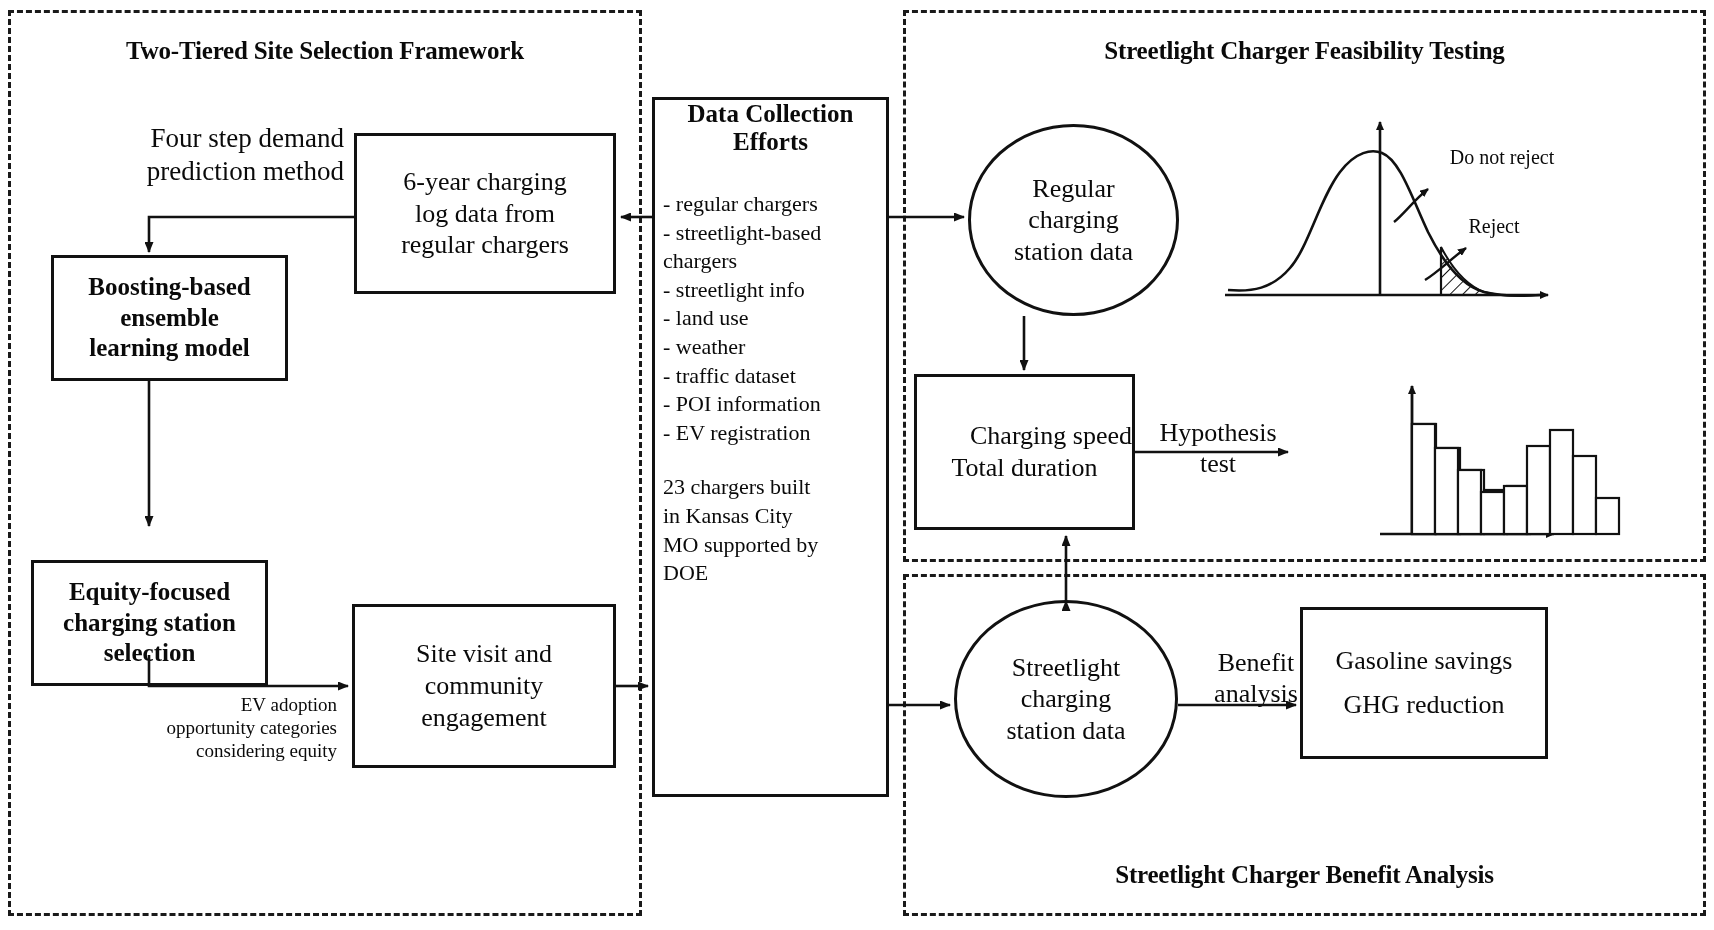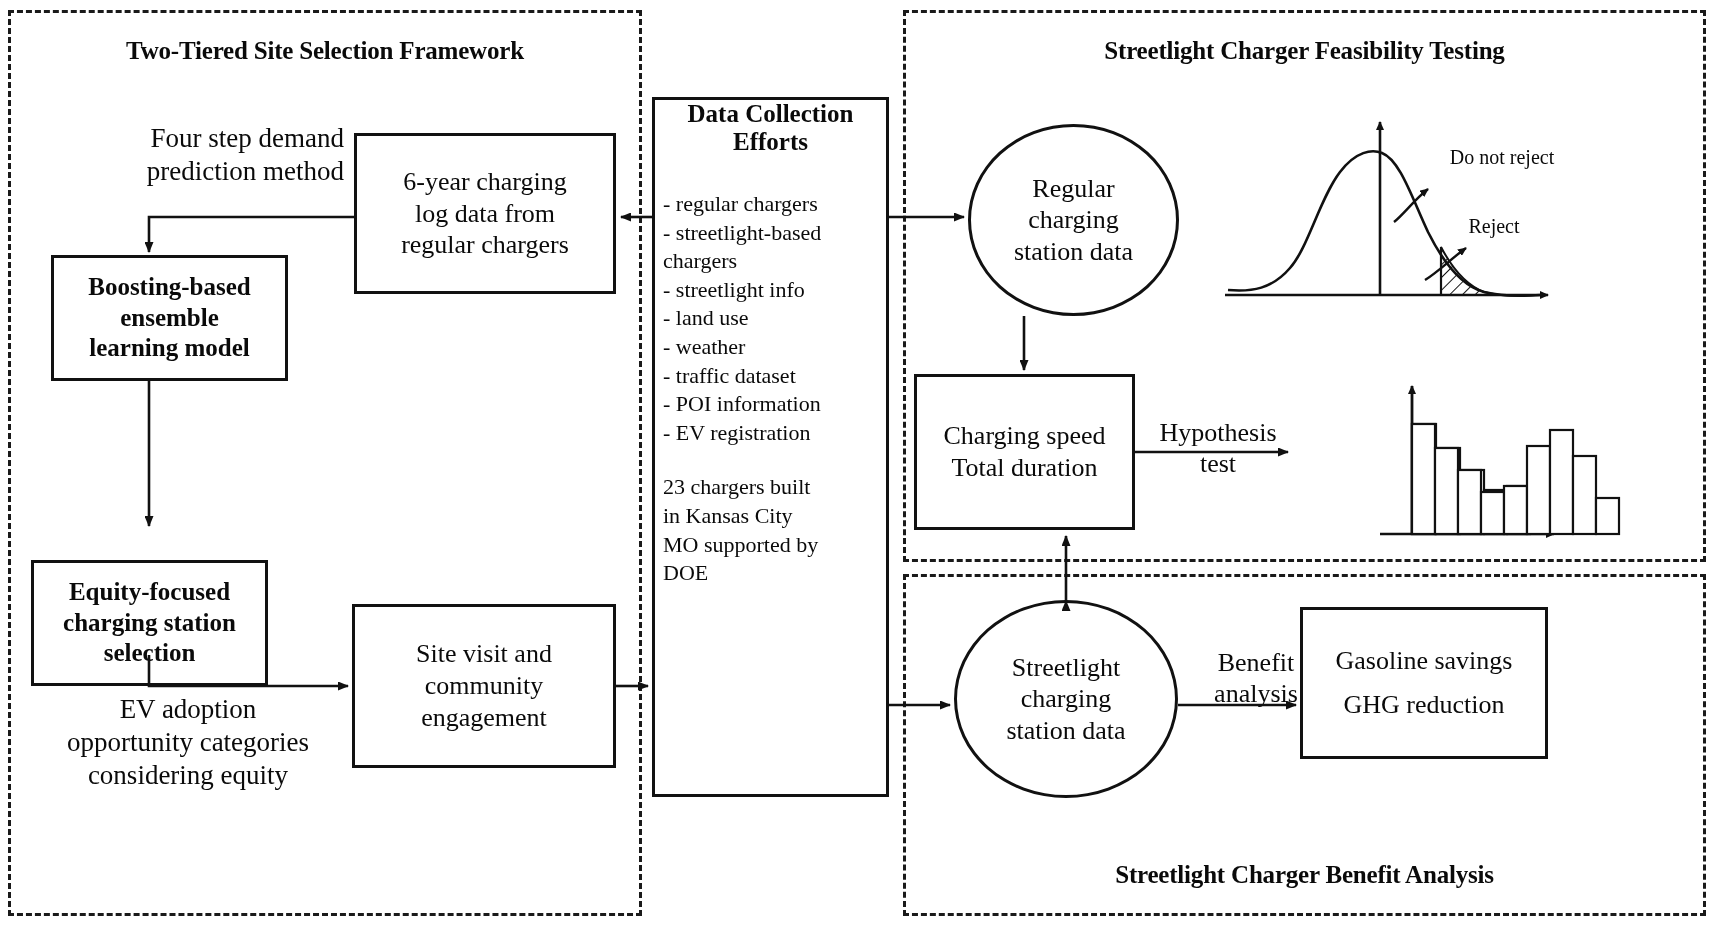--- a/index.html
+++ b/index.html
@@ -129,21 +129,21 @@
     <span class="ln">ensemble</span>
     <span class="ln">learning model</span>
   </div>
 
   <div class="abs box bold" style="left:31px; top:560px; width:237px; height:126px; font-size:25px;">
     <span class="ln">Equity-focused</span>
     <span class="ln">charging station</span>
     <span class="ln">selection</span>
   </div>
 
-  <div class="abs textblock" style="left:28px; top:693px; width:320px; font-size:27px;">EV adoption
+  <div class="abs textblock" style="left:17px; top:693px; width:320px; font-size:19px;text-align:right;">EV adoption
 opportunity categories
 considering equity</div>
 
   <div class="abs box" style="left:352px; top:604px; width:264px; height:164px; font-size:26px;">
     <span class="ln">Site visit and</span>
     <span class="ln">community</span>
     <span class="ln">engagement</span>
   </div>
 
   <div class="abs datacol" style="left:652px; top:97px; width:237px; height:700px;">
@@ -171,21 +171,21 @@
   <div class="abs panel" style="left:903px; top:10px; width:803px; height:552px;"></div>
   <div class="abs panel-title" style="left:903px; top:38px; width:803px;">Streetlight Charger Feasibility Testing</div>
 
   <div class="abs ellipse" style="left:968px; top:124px; width:211px; height:192px; font-size:26px;">
     <span class="ln">Regular</span>
     <span class="ln">charging</span>
     <span class="ln">station data</span>
   </div>
 
   <div class="abs box" style="left:914px; top:374px; width:221px; height:156px; font-size:26px;">
-    <span class="ln" style="">Charging speed</span>
+    <span class="ln" style="text-align:right;">Charging speed</span>
     <span class="ln">Total duration</span>
   </div>
 
   <div class="edgelabel" style="left:1140px; top:418px; width:156px; font-size:26px;">Hypothesis
 test</div>
 
   <div class="edgelabel" style="left:1412px; top:146px; width:180px; font-size:20px;">Do not reject</div>
   <div class="edgelabel" style="left:1444px; top:215px; width:100px; font-size:20px;">Reject</div>
 
   <div class="abs panel" style="left:903px; top:574px; width:803px; height:342px;"></div>

